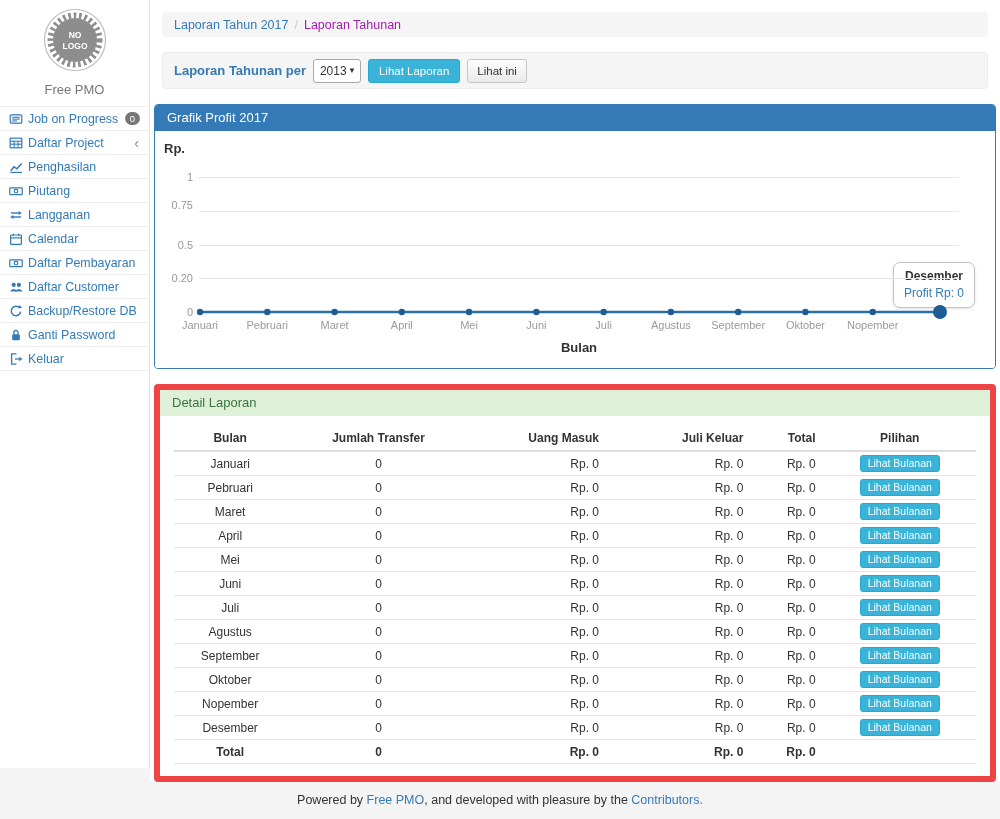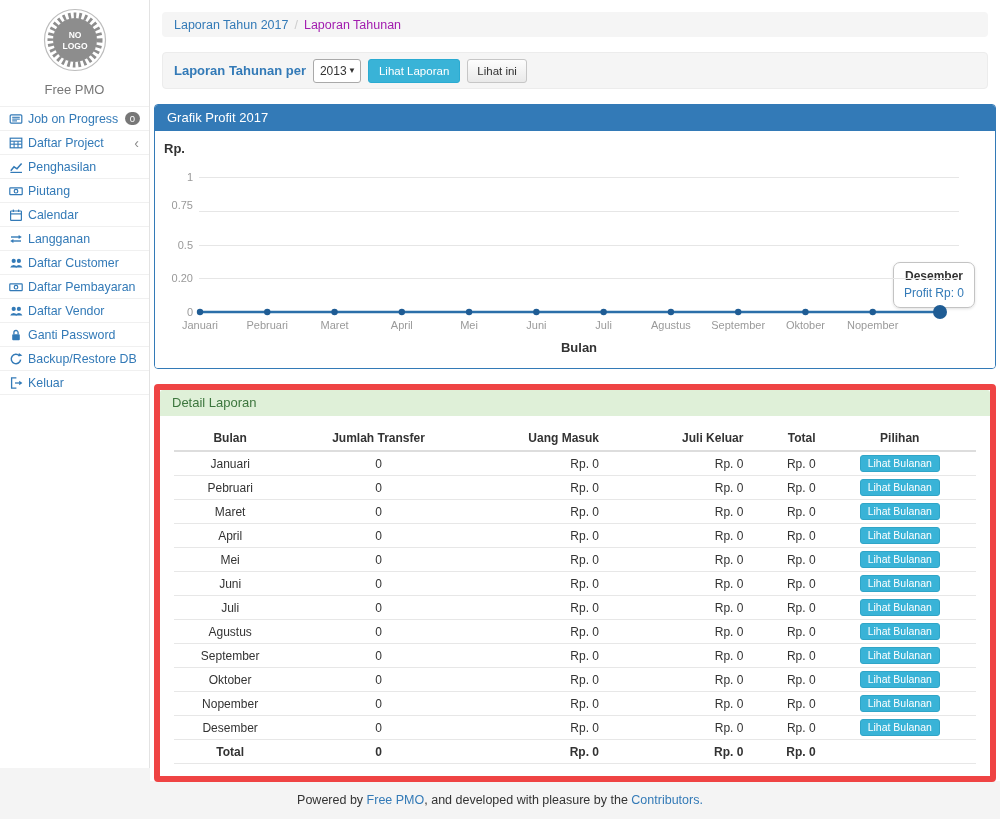--- a/index.html
+++ b/index.html
@@ -159,99 +159,86 @@
               <circle cx="7" cy="7.2" r="1.8" fill="none" stroke="#337ab7" stroke-width="1.2"></circle>
             </svg>
           </span>
           <span>Piutang</span>
         </a>
       </li>
       <li>
         <a href="#">
           <span class="ic">
             <svg viewBox="0 0 14 14">
+              <path d="M2 5h8" fill="none" stroke="#337ab7" stroke-width="1.4"></path>
+              <polygon points="9.6,3 12.8,5 9.6,7" fill="#337ab7"></polygon>
+              <path d="M12 9H4" fill="none" stroke="#337ab7" stroke-width="1.4"></path>
+              <polygon points="4.4,7 1.2,9 4.4,11" fill="#337ab7"></polygon>
+            </svg>
+          </span>
+          <span>Langganan</span>
+        </a>
+      </li>
+      <li>
+        <a href="#">
+          <span class="ic">
+            <svg viewBox="0 0 14 14">
               <rect x="1.6" y="3" width="10.8" height="9.4" rx="0.6" fill="none" stroke="#337ab7" stroke-width="1.2"></rect>
               <line x1="1.6" y1="5.9" x2="12.4" y2="5.9" stroke="#337ab7" stroke-width="1.2"></line>
               <line x1="4.4" y1="1.6" x2="4.4" y2="4" stroke="#337ab7" stroke-width="1.3"></line>
               <line x1="9.6" y1="1.6" x2="9.6" y2="4" stroke="#337ab7" stroke-width="1.3"></line>
             </svg>
           </span>
           <span>Calendar</span>
         </a>
       </li>
       <li>
         <a href="#">
           <span class="ic">
             <svg viewBox="0 0 14 14">
-              <path d="M2 5h8" fill="none" stroke="#337ab7" stroke-width="1.4"></path>
-              <polygon points="9.6,3 12.8,5 9.6,7" fill="#337ab7"></polygon>
-              <path d="M12 9H4" fill="none" stroke="#337ab7" stroke-width="1.4"></path>
-              <polygon points="4.4,7 1.2,9 4.4,11" fill="#337ab7"></polygon>
-            </svg>
-          </span>
-          <span>Langganan</span>
+              <rect x="0.8" y="3.8" width="12.4" height="6.9" rx="0.6" fill="none" stroke="#337ab7" stroke-width="1.2"></rect>
+              <circle cx="7" cy="7.2" r="1.8" fill="none" stroke="#337ab7" stroke-width="1.2"></circle>
+            </svg>
+          </span>
+          <span>Daftar Pembayaran</span>
         </a>
       </li>
       <li>
         <a href="#">
           <span class="ic">
             <svg viewBox="0 0 14 14">
               <circle cx="4.7" cy="4.9" r="2.1" fill="#337ab7"></circle>
               <circle cx="9.9" cy="4.9" r="2.1" fill="#337ab7"></circle>
               <path d="M1.2 11.6a3.6 3.3 0 0 1 7 0z" fill="#337ab7"></path>
               <path d="M6.4 11.6a3.6 3.3 0 0 1 7 0z" fill="#337ab7"></path>
             </svg>
           </span>
           <span>Daftar Customer</span>
         </a>
       </li>
       <li>
         <a href="#">
           <span class="ic">
             <svg viewBox="0 0 14 14">
-              <rect x="0.8" y="3.8" width="12.4" height="6.9" rx="0.6" fill="none" stroke="#337ab7" stroke-width="1.2"></rect>
-              <circle cx="7" cy="7.2" r="1.8" fill="none" stroke="#337ab7" stroke-width="1.2"></circle>
-            </svg>
-          </span>
-          <span>Daftar Pembayaran</span>
-        </a>
-      </li>
-      <li>
-        <a href="#">
-          <span class="ic">
-            <svg viewBox="0 0 14 14">
-              <circle cx="4.7" cy="4.9" r="2.1" fill="#337ab7"></circle>
-              <circle cx="9.9" cy="4.9" r="2.1" fill="#337ab7"></circle>
-              <path d="M1.2 11.6a3.6 3.3 0 0 1 7 0z" fill="#337ab7"></path>
-              <path d="M6.4 11.6a3.6 3.3 0 0 1 7 0z" fill="#337ab7"></path>
-            </svg>
-          </span>
-          <span>Daftar Vendor</span>
+              <path d="M11.6 7.6a4.7 4.7 0 1 1-1.2-3.8" fill="none" stroke="#337ab7" stroke-width="1.5"></path>
+              <polygon points="9.8,1 13.4,3.4 9.6,4.6" fill="#337ab7"></polygon>
+            </svg>
+          </span>
+          <span>Backup/Restore DB</span>
         </a>
       </li>
       <li>
         <a href="#">
           <span class="ic">
             <svg viewBox="0 0 14 14">
               <rect x="3.2" y="6.2" width="7.6" height="6" rx="0.9" fill="#337ab7"></rect>
               <path d="M4.9 6.2V4.6a2.1 2.1 0 0 1 4.2 0v1.6" fill="none" stroke="#337ab7" stroke-width="1.3"></path>
             </svg>
           </span>
           <span>Ganti Password</span>
-        </a>
-      </li>
-      <li>
-        <a href="#">
-          <span class="ic">
-            <svg viewBox="0 0 14 14">
-              <path d="M11.6 7.6a4.7 4.7 0 1 1-1.2-3.8" fill="none" stroke="#337ab7" stroke-width="1.5"></path>
-              <polygon points="9.8,1 13.4,3.4 9.6,4.6" fill="#337ab7"></polygon>
-            </svg>
-          </span>
-          <span>Backup/Restore DB</span>
         </a>
       </li>
       <li>
         <a href="#">
           <span class="ic">
             <svg viewBox="0 0 14 14">
               <path d="M7.4 1.8H2.6v10.4h4.8" fill="none" stroke="#337ab7" stroke-width="1.3"></path>
               <line x1="6" y1="7" x2="10.6" y2="7" stroke="#337ab7" stroke-width="1.3"></line>
               <polygon points="10.2,4.8 13.4,7 10.2,9.2" fill="#337ab7"></polygon>
             </svg>

